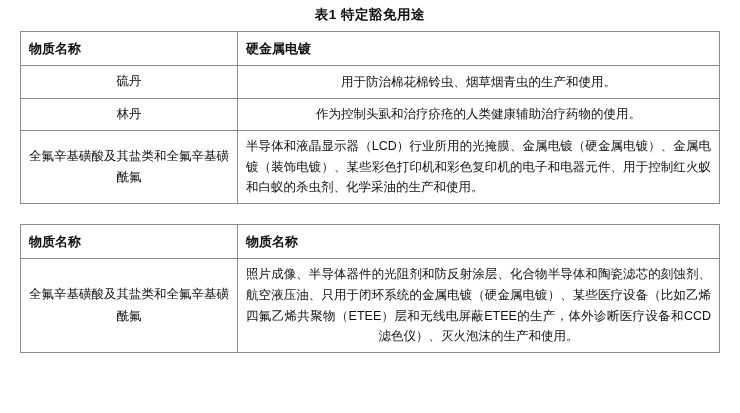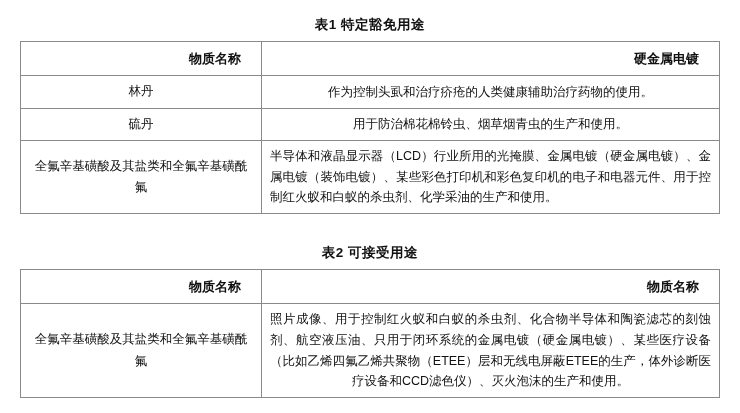--- a/index.html
+++ b/index.html
@@ -15,21 +15,21 @@
     overflow: hidden;
   }
   .page {
     width: 740px;
     height: 413px;
     position: relative;
     box-sizing: border-box;
   }
   .table-block {
     width: 700px;
-    margin: 10px auto;
+    margin: 0 auto;
   }
   .table-block.first { padding-top: 6px; }
   .table-block.second { padding-top: 20px; }
 
   .table-caption {
     text-align: center;
     font-size: 13.5px;
     font-weight: bold;
     letter-spacing: 0.5px;
     margin-bottom: 7px;
@@ -43,24 +43,24 @@
   }
   table td, table th {
     border: 1px solid #8a8a8a;
     padding: 5px 8px;
     font-size: 12.5px;
     line-height: 1.65;
     vertical-align: middle;
     color: #111;
   }
   thead th {
-    text-align: right;
+    text-align: left;
     font-weight: bold;
     font-size: 13px;
-    padding: 6px 20px;
+    padding: 6px 8px;
   }
   .col-name { width: 200px; }
   .cell-center {
     text-align: center;
   }
   .cell-just {
     text-align: justify;
     text-align-last: left;
   }
   .cell-just-center {
@@ -81,46 +81,45 @@
     <div class="table-caption">表1 特定豁免用途</div>
     <table>
       <thead>
         <tr>
           <th class="col-name">物质名称</th>
           <th>硬金属电镀</th>
         </tr>
       </thead>
       <tbody>
         <tr>
+          <td class="name-cell">硫丹</td>
+          <td class="cell-center">用于防治棉花棉铃虫、烟草烟青虫的生产和使用。</td>
+        </tr>
+        <tr>
           <td class="name-cell">林丹</td>
           <td class="cell-center">作为控制头虱和治疗疥疮的人类健康辅助治疗药物的使用。</td>
-        </tr>
-        <tr>
-          <td class="name-cell">硫丹</td>
-          <td class="cell-center">用于防治棉花棉铃虫、烟草烟青虫的生产和使用。</td>
         </tr>
         <tr>
           <td class="name-cell">全氟辛基磺酸及其盐类和全氟辛基磺酰氟</td>
           <td class="cell-just">半导体和液晶显示器（LCD）行业所用的光掩膜、金属电镀（硬金属电镀）、金属电镀（装饰电镀）、某些彩色打印机和彩色复印机的电子和电器元件、用于控制红火蚁和白蚁的杀虫剂、化学采油的生产和使用。</td>
         </tr>
       </tbody>
     </table>
   </div>
 
   <div class="table-block second">
-    <div class="table-caption">表2 可接受用途</div>
     <table>
       <thead>
         <tr>
           <th class="col-name">物质名称</th>
           <th>物质名称</th>
         </tr>
       </thead>
       <tbody>
         <tr>
           <td class="name-cell">全氟辛基磺酸及其盐类和全氟辛基磺酰氟</td>
-          <td class="cell-just-center">照片成像、用于控制红火蚁和白蚁的杀虫剂、化合物半导体和陶瓷滤芯的刻蚀剂、航空液压油、只用于闭环系统的金属电镀（硬金属电镀）、某些医疗设备（比如乙烯四氟乙烯共聚物（ETEE）层和无线电屏蔽ETEE的生产，体外诊断医疗设备和CCD滤色仪）、灭火泡沫的生产和使用。</td>
+          <td class="cell-just-center">照片成像、半导体器件的光阻剂和防反射涂层、化合物半导体和陶瓷滤芯的刻蚀剂、航空液压油、只用于闭环系统的金属电镀（硬金属电镀）、某些医疗设备（比如乙烯四氟乙烯共聚物（ETEE）层和无线电屏蔽ETEE的生产，体外诊断医疗设备和CCD滤色仪）、灭火泡沫的生产和使用。</td>
         </tr>
       </tbody>
     </table>
   </div>
 
 </div>
 
 </body></html>

